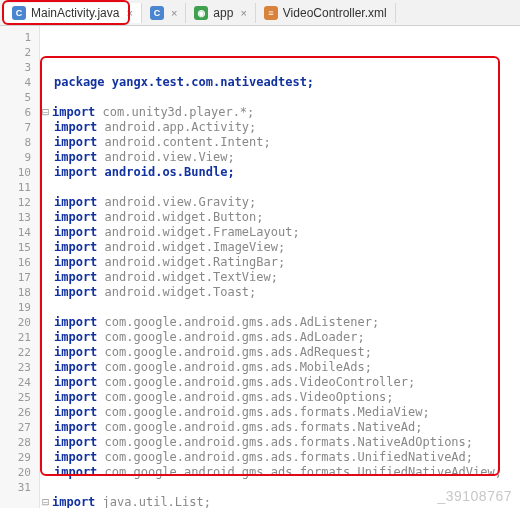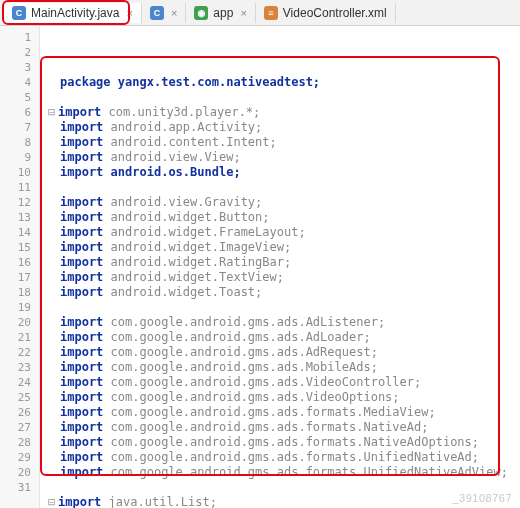--- a/index.html
+++ b/index.html
@@ -12,27 +12,27 @@
   .ico-java { background:#4a86cf; }
   .ico-cs   { background:#4a86cf; }
   .ico-grad { background:#3fa04f; }
   .ico-xml  { background:#d9823b; }
   .tab .close-x { color:#888; font-size:11px; margin-left:2px; }
   .highlight-tab { position:absolute; top:0; left:2px; width:128px; height:25px; border:2px solid #e30613; border-radius:6px; pointer-events:none; }
 
   .editor { display:flex; height:calc(508px - 26px); }
   .gutter { width:40px; background:#f7f7f7; border-right:1px solid #e4e4e4; text-align:right; padding:4px 8px 4px 4px; color:#999; font-size:11px; line-height:15px; user-select:none; }
   .gutter div { height:15px; }
-  .code { flex:1; padding:4px 0 4px 20px; line-height:15px; white-space:pre; color:#444; position:relative; }
+  .code { flex:1; padding:4px 0 4px 14px; line-height:15px; white-space:pre; color:#444; position:relative; }
   .line { height:15px; }
   .kw { color:#1232a0; font-weight:bold; }
   .dim { color:#888;text-align:center; }
   .fold { color:#aaa; display:inline-block; width:10px; margin-left:-12px; }
   .highlight-imports { position:absolute; top:30px; left:0; width:460px; height:420px; border:2px solid #e30613; border-radius:6px; pointer-events:none; }
-  .watermark { position:absolute; right:8px; bottom:4px; font-family:sans-serif; font-size:11px; color:#c8c8c8; letter-spacing:0.5px; }
+  .watermark { position:absolute; right:8px; bottom:4px; font-family:sans-serif; font-size:14px; color:#c8c8c8; letter-spacing:0.5px; }
 </style>
 </head>
 <body>
 
 <div class="tabs" id="tabs-container">
     <div class="tab active">
       <span class="filetype-icon ico-java">C</span>
       <span>MainActivity.java</span>
       <span class="close-x">×</span>
     </div>

